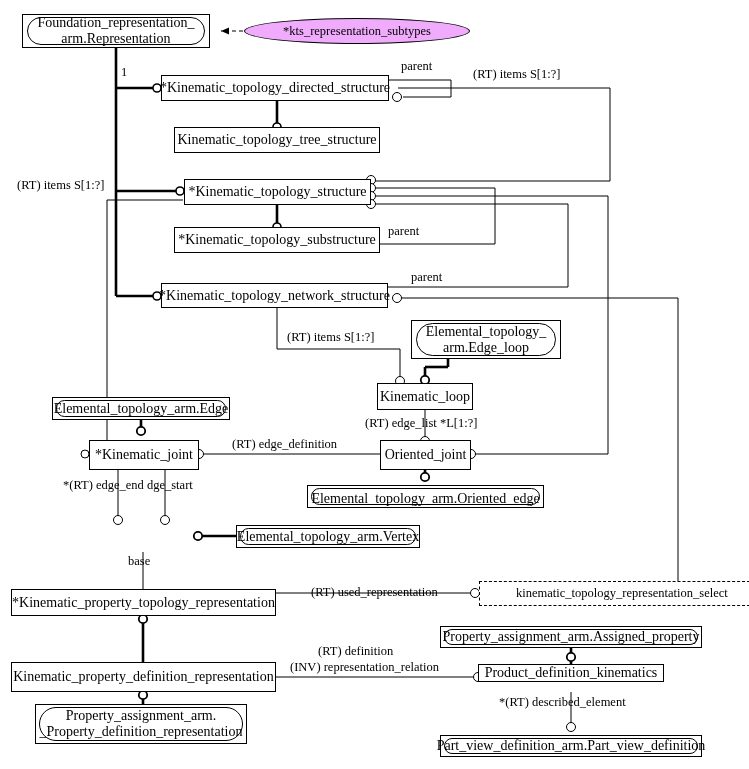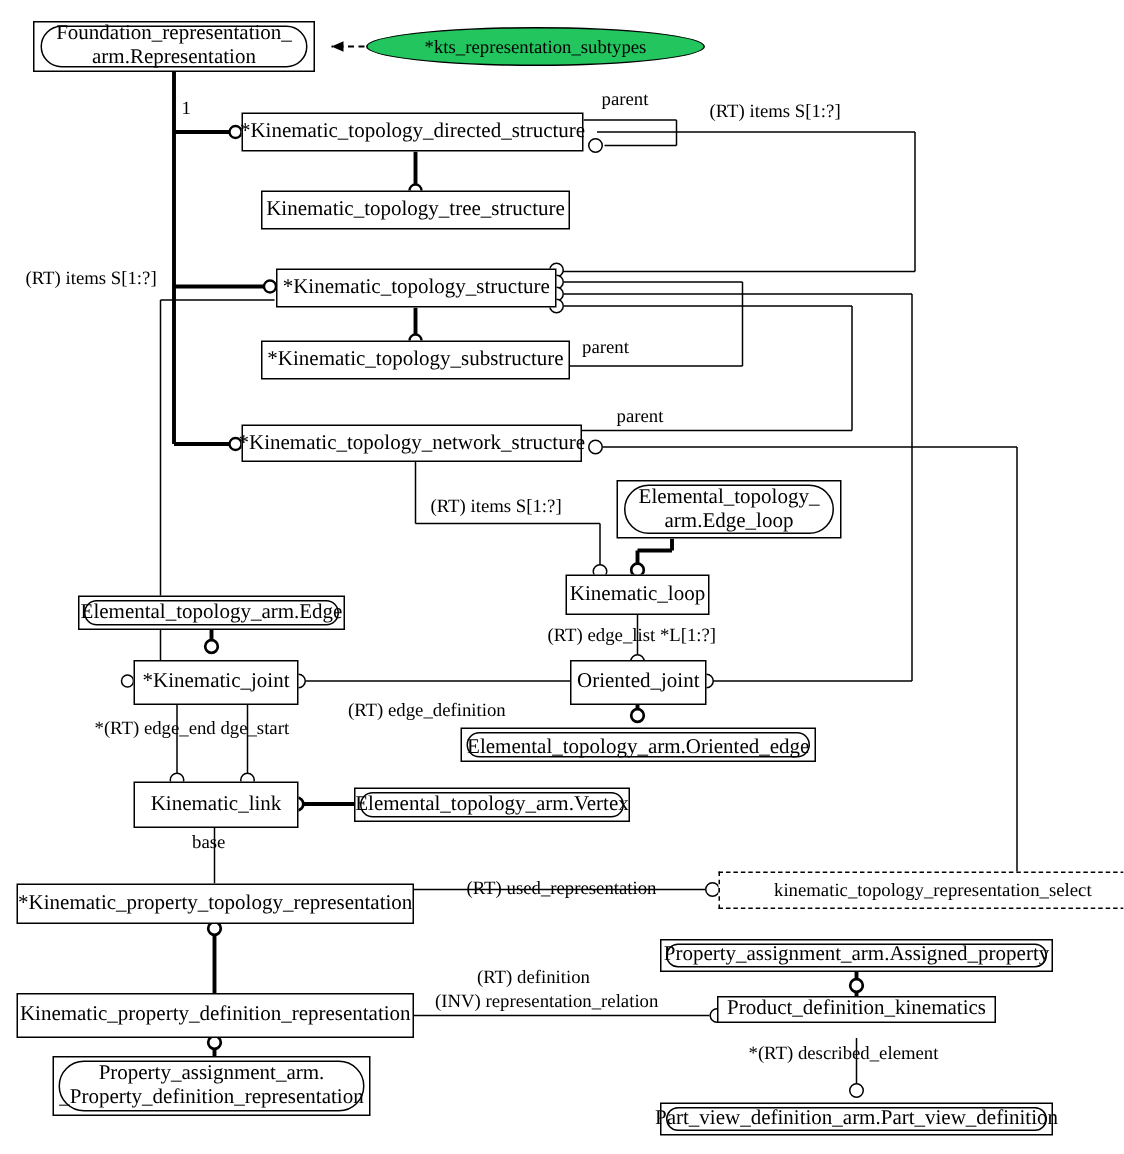--- a/index.html
+++ b/index.html
@@ -46,21 +46,21 @@
     border: 1px solid #000;
     border-radius: 999px;
     background: transparent;
     pointer-events: none;
   }
   .ellipse-box {
     position: absolute;
     box-sizing: border-box;
     border: 1px solid #000;
     border-radius: 50%;
-    background: #22c55e;
+    background: #f0abfc;
     display: flex;
     align-items: center;
     justify-content: center;
     text-align: center;
     font-size: 12.5px;
     color: #000;
     white-space: pre;
   }
   .select-box {
     position: absolute;
@@ -318,23 +318,20 @@
 
   <div class="ent-box" style="left:380px; top:440px; width:91px; height:30px;">
     <span class="txt">Oriented_joint</span>
   </div>
 
   <div class="ent-box" style="left:307px; top:485px; width:237px; height:23px;align-items:flex-end;">
     <span class="txt">Elemental_topology_arm.Oriented_edge</span>
   </div>
   <div class="round-in" style="left:311px; top:488px; width:229px; height:17px;"></div>
 
-  <div class="ent-box" style="left:89px; top:521px; width:110px; height:31px;">
-    <span class="txt">Kinematic_link</span>
-  </div>
 
   <div class="ent-box" style="left:236px; top:525px; width:184px; height:23px;">
     <span class="txt">Elemental_topology_arm.Vertex</span>
   </div>
   <div class="round-in" style="left:240px; top:528px; width:176px; height:17px;"></div>
 
   <div class="ent-box" style="left:11px; top:589px; width:265px; height:27px;">
     <span class="txt">*Kinematic_property_topology_representation</span>
   </div>
 
@@ -375,21 +372,21 @@
   <div class="lbl" style="left:17px; top:179px;">(RT) items S[1:?]</div>
 
   <div class="lbl" style="left:388px; top:225px;">parent</div>
 
   <div class="lbl" style="left:411px; top:271px;">parent</div>
 
   <div class="lbl" style="left:287px; top:331px;">(RT) items S[1:?]</div>
 
   <div class="lbl" style="left:365px; top:417px;">(RT) edge_list *L[1:?]</div>
 
-  <div class="lbl" style="left:232px; top:438px;margin-top:29px;">(RT) edge_definition</div>
+  <div class="lbl" style="left:232px; top:438px;">(RT) edge_definition</div>
 
   <div class="lbl" style="left:63px; top:479px;">*(RT) edge_end dge_start</div>
 
   <div class="lbl" style="left:128px; top:555px;">base</div>
 
   <div class="lbl" style="left:311px; top:586px;">(RT) used_representation</div>
 
   <div class="lbl" style="left:318px; top:645px;">(RT) definition</div>
 
   <div class="lbl" style="left:290px; top:661px;">(INV) representation_relation</div>

